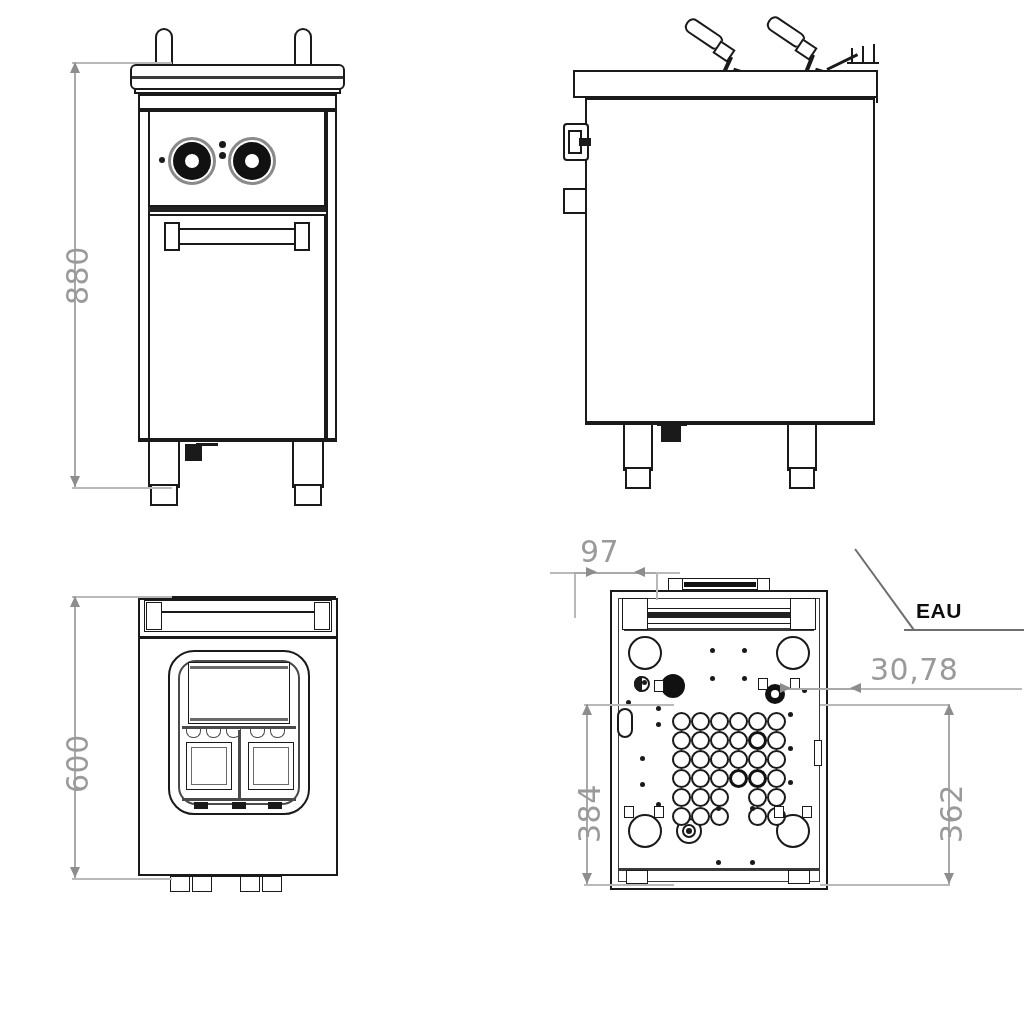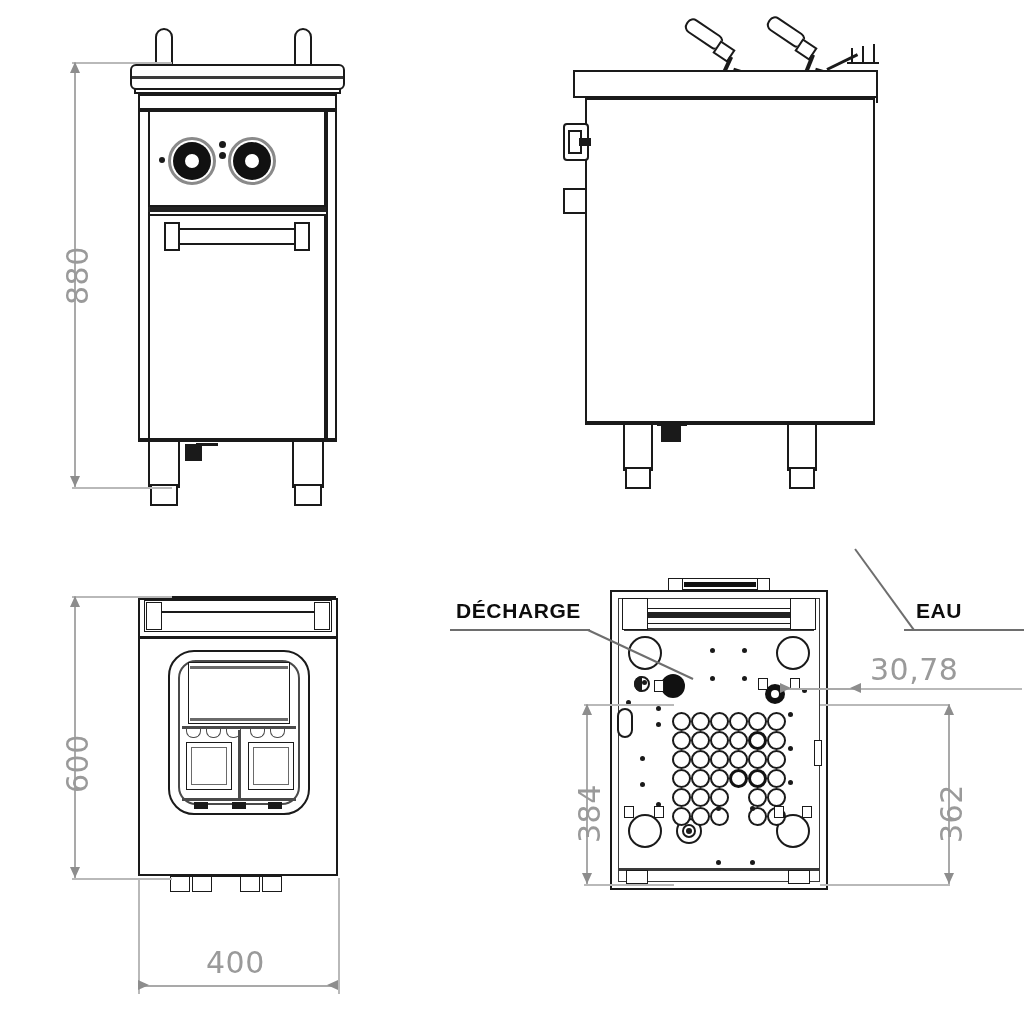--- a/index.html
+++ b/index.html
@@ -203,28 +203,20 @@
 
   <div class="view" style="left:0;top:560px;width:200px;height:360px;">
     <div class="ext h" style="left:72px;top:36px;width:100px;"></div>
     <div class="ext h" style="left:72px;top:318px;width:100px;"></div>
     <div class="dimline v" style="left:74px;top:36px;height:282px;"></div>
     <div class="arrow arr-up" style="left:70px;top:36px;"></div>
     <div class="arrow arr-dn" style="left:70px;top:307px;"></div>
     <div class="dimtxt rot" style="left:60px;top:233px;">600</div>
   </div>
 
-  <div class="view" style="left:0;top:880px;width:420px;height:140px;">
-    <div class="ext v" style="left:138px;top:-2px;width:1.5px;height:116px;"></div>
-    <div class="ext v" style="left:338px;top:-2px;width:1.5px;height:116px;"></div>
-    <div class="dimline h" style="left:138px;top:105px;width:200px;"></div>
-    <div class="arrow arr-rt" style="left:138px;top:100px;"></div>
-    <div class="arrow arr-lf" style="left:327px;top:100px;"></div>
-    <div class="dimtxt" style="left:206px;top:65px;">400</div>
-  </div>
 
   <div class="view" style="left:610px;top:560px;width:320px;height:380px;">
 
     <div class="box thin" style="left:58px;top:18px;width:16px;height:30px;"></div>
     <div class="box thin" style="left:144px;top:18px;width:16px;height:30px;"></div>
     <div class="box thin" style="left:72px;top:18px;width:76px;height:12px;"></div>
     <div class="ln hl" style="left:74px;top:22px;width:72px;height:5px;background:#111;"></div>
 
     <div class="box" style="left:0px;top:30px;width:218px;height:300px;"></div>
     <div class="boxnb" style="left:8px;top:38px;width:202px;height:284px;border:1.5px solid #3a3a3a;"></div>
@@ -323,20 +315,29 @@
     <div class="box thin" style="left:14px;top:246px;width:10px;height:12px;"></div>
     <div class="box thin" style="left:44px;top:246px;width:10px;height:12px;"></div>
     <div class="box thin" style="left:164px;top:246px;width:10px;height:12px;"></div>
     <div class="box thin" style="left:192px;top:246px;width:10px;height:12px;"></div>
 
     <div class="ln hl" style="left:8px;top:308px;width:202px;height:2.5px;background:#3a3a3a;"></div>
     <div class="box thin" style="left:16px;top:310px;width:22px;height:14px;"></div>
     <div class="box thin" style="left:178px;top:310px;width:22px;height:14px;"></div>
   </div>
 
+  <div class="view" style="left:540px;top:528px;width:250px;height:80px;">
+    <div class="ext h" style="left:10px;top:44px;width:130px;"></div>
+    <div class="ext v" style="left:34px;top:44px;height:46px;"></div>
+    <div class="ext v" style="left:116px;top:44px;height:28px;"></div>
+    <div class="dimline h" style="left:34px;top:44px;width:82px;"></div>
+    <div class="arrow arr-rt" style="left:46px;top:39px;"></div>
+    <div class="arrow arr-lf" style="left:94px;top:39px;"></div>
+    <div class="dimtxt" style="left:40px;top:6px;">97</div>
+  </div>
 
   <div class="view" style="left:540px;top:690px;width:120px;height:240px;">
     <div class="ext h" style="left:44px;top:14px;width:90px;"></div>
     <div class="ext h" style="left:44px;top:194px;width:90px;"></div>
     <div class="dimline v" style="left:46px;top:14px;height:180px;"></div>
     <div class="arrow arr-up" style="left:42px;top:14px;"></div>
     <div class="arrow arr-dn" style="left:42px;top:183px;"></div>
     <div class="dimtxt rot" style="left:32px;top:153px;">384</div>
   </div>
 
@@ -350,25 +351,20 @@
   </div>
 
   <div class="view" style="left:760px;top:640px;width:270px;height:80px;">
     <div class="ext h" style="left:20px;top:48px;width:242px;"></div>
     <div class="dimline h" style="left:20px;top:48px;width:80px;"></div>
     <div class="arrow arr-rt" style="left:20px;top:43px;"></div>
     <div class="arrow arr-lf" style="left:90px;top:43px;"></div>
     <div class="dimtxt" style="left:110px;top:12px;">30,78</div>
   </div>
 
-  <div class="view" style="left:430px;top:595px;width:270px;height:90px;">
-    <div class="calltxt" style="left:26px;top:4px;">DÉCHARGE</div>
-    <div class="leader" style="left:20px;top:34px;width:140px;"></div>
-    <div class="leader" style="left:158px;top:34px;width:116px;transform:rotate(25deg);"></div>
-  </div>
 
   <div class="view" style="left:830px;top:595px;width:200px;height:110px;">
     <div class="calltxt" style="left:86px;top:4px;">EAU</div>
     <div class="leader" style="left:74px;top:34px;width:120px;"></div>
     <div class="leader" style="left:-16px;top:34px;width:100px;transform:rotate(54deg);transform-origin:right center;"></div>
   </div>
 
 </div>
 
 </body></html>

